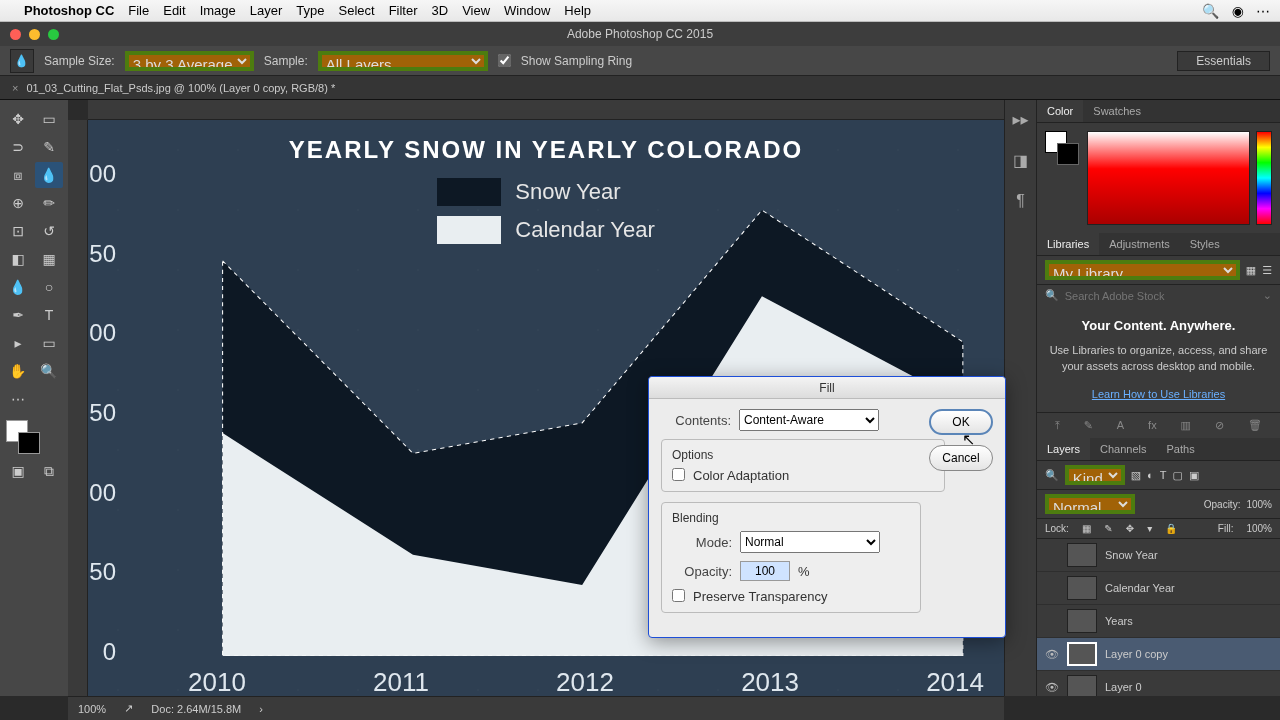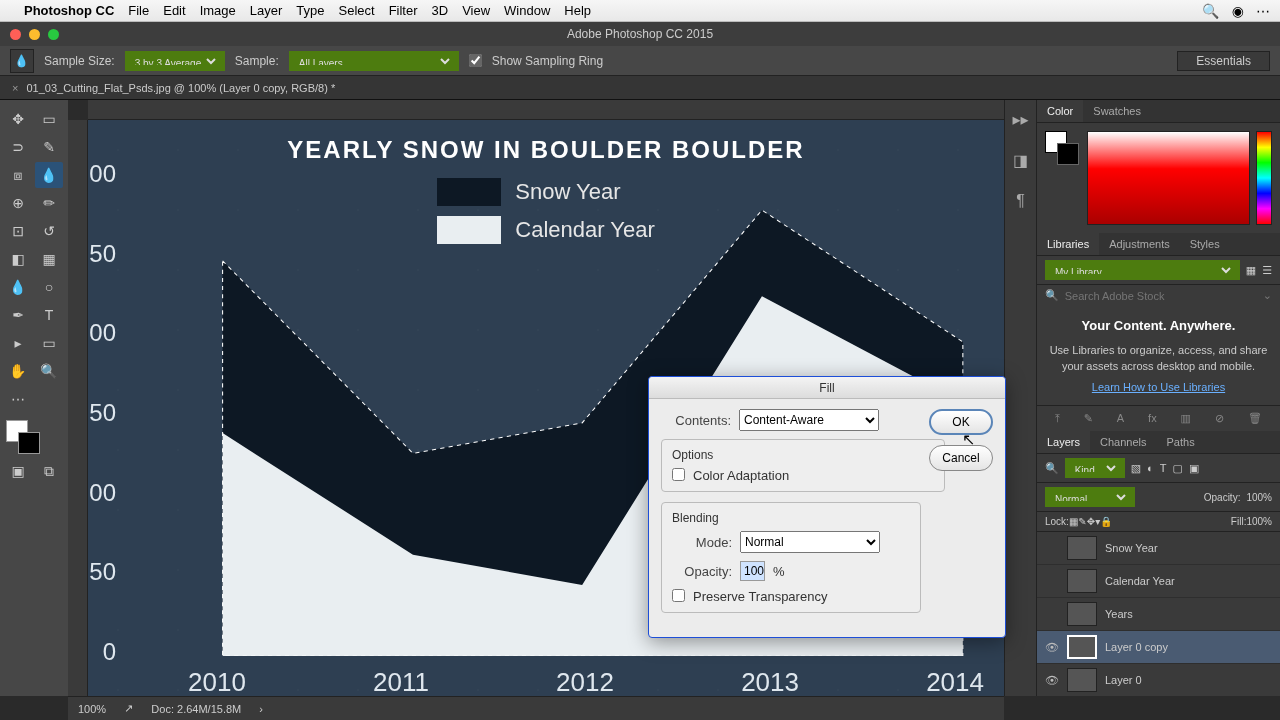--- a/index.html
+++ b/index.html
@@ -11,21 +11,21 @@
 .mac-menubar .mi{margin-right:14px}
 .mac-menubar .right{margin-left:auto;display:flex;gap:12px;font-size:14px}
 
 .window-title{height:24px;background:#3d3d3d;display:flex;align-items:center;color:#ccc;font-size:12px;position:relative}
 .traffic{display:flex;gap:8px;margin-left:10px}
 .dot{width:11px;height:11px;border-radius:50%}
 .red{background:#ff5f57}.yellow{background:#febc2e}.green{background:#28c840}
 .window-title .t{position:absolute;left:50%;transform:translateX(-50%)}
 
 .optbar{height:30px;background:#474747;display:flex;align-items:center;padding:0 10px;color:#ccc;font-size:12px;gap:10px;border-bottom:1px solid #222}
-.optbar select,.panels select{background:#4d7c0f;color:#ddd;border:6px solid #4d7c0f;font-size:10px;height:20px}
+.optbar select,.panels select{background:#a16207;color:#ddd;border:4px solid #4d7c0f;font-size:15px;height:20px}
 .optbar .tool-ico{width:24px;height:24px;background:#3a3a3a;border:1px solid #222;display:flex;align-items:center;justify-content:center}
 .optbar input[type=checkbox]{accent-color:#666}
 .optbar .ess{margin-left:auto;background:#3a3a3a;padding:2px 18px;border:1px solid #222}
 
 .doctab{height:24px;background:#353535;display:flex;align-items:center;color:#ccc;font-size:11px;padding-left:12px;border-bottom:1px solid #111}
 .doctab .x{margin-right:8px;color:#999}
 
 .workarea{position:absolute;top:100px;bottom:24px;left:0;right:0;display:flex}
 .tools{width:68px;background:#474747;padding:6px 4px;display:grid;grid-template-columns:1fr 1fr;gap:2px;align-content:start}
 .tools .t{width:28px;height:26px;display:flex;align-items:center;justify-content:center;color:#ccc;font-size:14px;border-radius:2px}
@@ -65,35 +65,35 @@
 .lib-search{display:flex;align-items:center;padding:4px 8px;gap:6px;color:#777}
 .lib-search input{flex:1;background:transparent;border:none;color:#ccc;font-size:11px;outline:none}
 .layer-opts{display:flex;align-items:center;gap:6px;padding:4px 8px;border-bottom:1px solid #222}
 .layer-opts .sel{flex:1}
 .layer-list{flex:1;overflow:auto}
 .layer{display:flex;align-items:center;gap:8px;padding:4px 8px;border-bottom:1px solid #2e2e2e}
 .layer.sel{background:#4a5b72}
 .layer .eye{width:14px;text-align:center;color:#bbb}
 .layer .thumb{width:30px;height:24px;background:#555;border:1px solid #222}
 .layer .nm{flex:1}
-.lock-row{padding:4px 8px;display:flex;align-items:center;gap:0;border-bottom:1px solid #222;font-size:10px}
+.lock-row{padding:4px 8px;display:flex;align-items:center;gap:13px;border-bottom:1px solid #222;font-size:10px}
 .blend-row{padding:4px 8px;display:flex;align-items:center;gap:6px;border-bottom:1px solid #222;font-size:10px}
 
 .status{position:absolute;bottom:0;left:68px;right:276px;height:24px;background:#3a3a3a;display:flex;align-items:center;padding:0 10px;color:#ccc;font-size:11px;gap:18px;border-top:1px solid #222}
 
 .dialog{position:absolute;left:648px;top:376px;width:358px;background:#ececec;border:1px solid #1d4ed8;border-radius:4px;box-shadow:0 4px 20px rgba(0,0,0,.4);font-size:13px;color:#333}
 .dialog .titlebar{height:22px;background:linear-gradient(#f4f4f4,#dcdcdc);border-bottom:1px solid #bbb;text-align:center;line-height:22px;font-size:12px;border-radius:4px 4px 0 0}
 .dialog .body{padding:10px 12px 14px;position:relative}
 .dlg-row{display:flex;align-items:center;gap:8px;margin-bottom:8px}
 .dlg-row label{width:70px;text-align:right;color:#444}
 .dlg-row.wide label{width:60px}
 .dlg-group{border:1px solid #bbb;border-radius:4px;padding:8px 10px;margin-bottom:10px;background:#eee}
 .dlg-group .gt{font-size:12px;color:#333;margin-bottom:6px}
 .dialog select{height:22px;font-size:12px;width:140px}
-.dialog input[type=text]{width:25px;height:20px;font-size:12px;text-align:right;border:1px solid #999;background:#cfe3ff}
+.dialog input[type=text]{width:50px;height:20px;font-size:12px;text-align:center;border:1px solid #999;background:#cfe3ff}
 .dlg-btns{position:absolute;right:12px;top:10px;display:flex;flex-direction:column;gap:10px}
 .dlg-btns button{width:64px;height:26px;border-radius:13px;border:1px solid #888;background:linear-gradient(#fff,#e4e4e4);font-size:12px}
 .dlg-btns button.ok{border:2px solid #5a85b8}
 .cursor{position:absolute;left:962px;top:430px;font-size:16px;color:#000;pointer-events:none;z-index:999}
 .sel-dash{stroke:#fff;stroke-width:1;stroke-dasharray:4 4;fill:none}
 </style>
 </head>
 <body>
 
 <div class="mac-menubar">
@@ -171,21 +171,21 @@
       <div class="bg"></div>
     </div>
     <div class="t">▣</div>
     <div class="t">⧉</div>
   </div>
 
   <div class="canvas-wrap">
     <div class="ruler-h"></div>
     <div class="ruler-v"></div>
     <div class="canvas">
-      <div class="chart-title">YEARLY SNOW IN BOULDER BOULDER</div>
+      <div class="chart-title">YEARLY SNOW IN YEARLY COLORADO</div>
       <div class="legend">
         <div class="row">
             <div class="box dark"></div>
             <span>Snow Year</span>
           </div>
         <div class="row">
             <div class="box light"></div>
             <span>Calendar Year</span>
           </div>
       </div>
@@ -248,21 +248,21 @@
       <span>☰</span>
     </div>
     <div class="lib-search">
       <span>🔍</span>
       <input placeholder="Search Adobe Stock" style="">
       <span>⌄</span>
     </div>
     <div class="lib-body">
       <div class="h">Your Content. Anywhere.</div>
       <div>Use Libraries to organize, access, and share your assets across desktop and mobile.</div>
-      <div style="margin-top:4px"><a>Learn How to Use Libraries</a></div>
+      <div style="margin-top:11px"><a>Learn How to Use Libraries</a></div>
     </div>
     <div style="display:flex;justify-content:space-around;padding:6px;border-top:1px solid #222;color:#888">
       <span>⤒</span>
       <span>✎</span>
       <span>A</span>
       <span>fx</span>
       <span>▥</span>
       <span>⊘</span>
       <span>🗑</span>
     </div>

